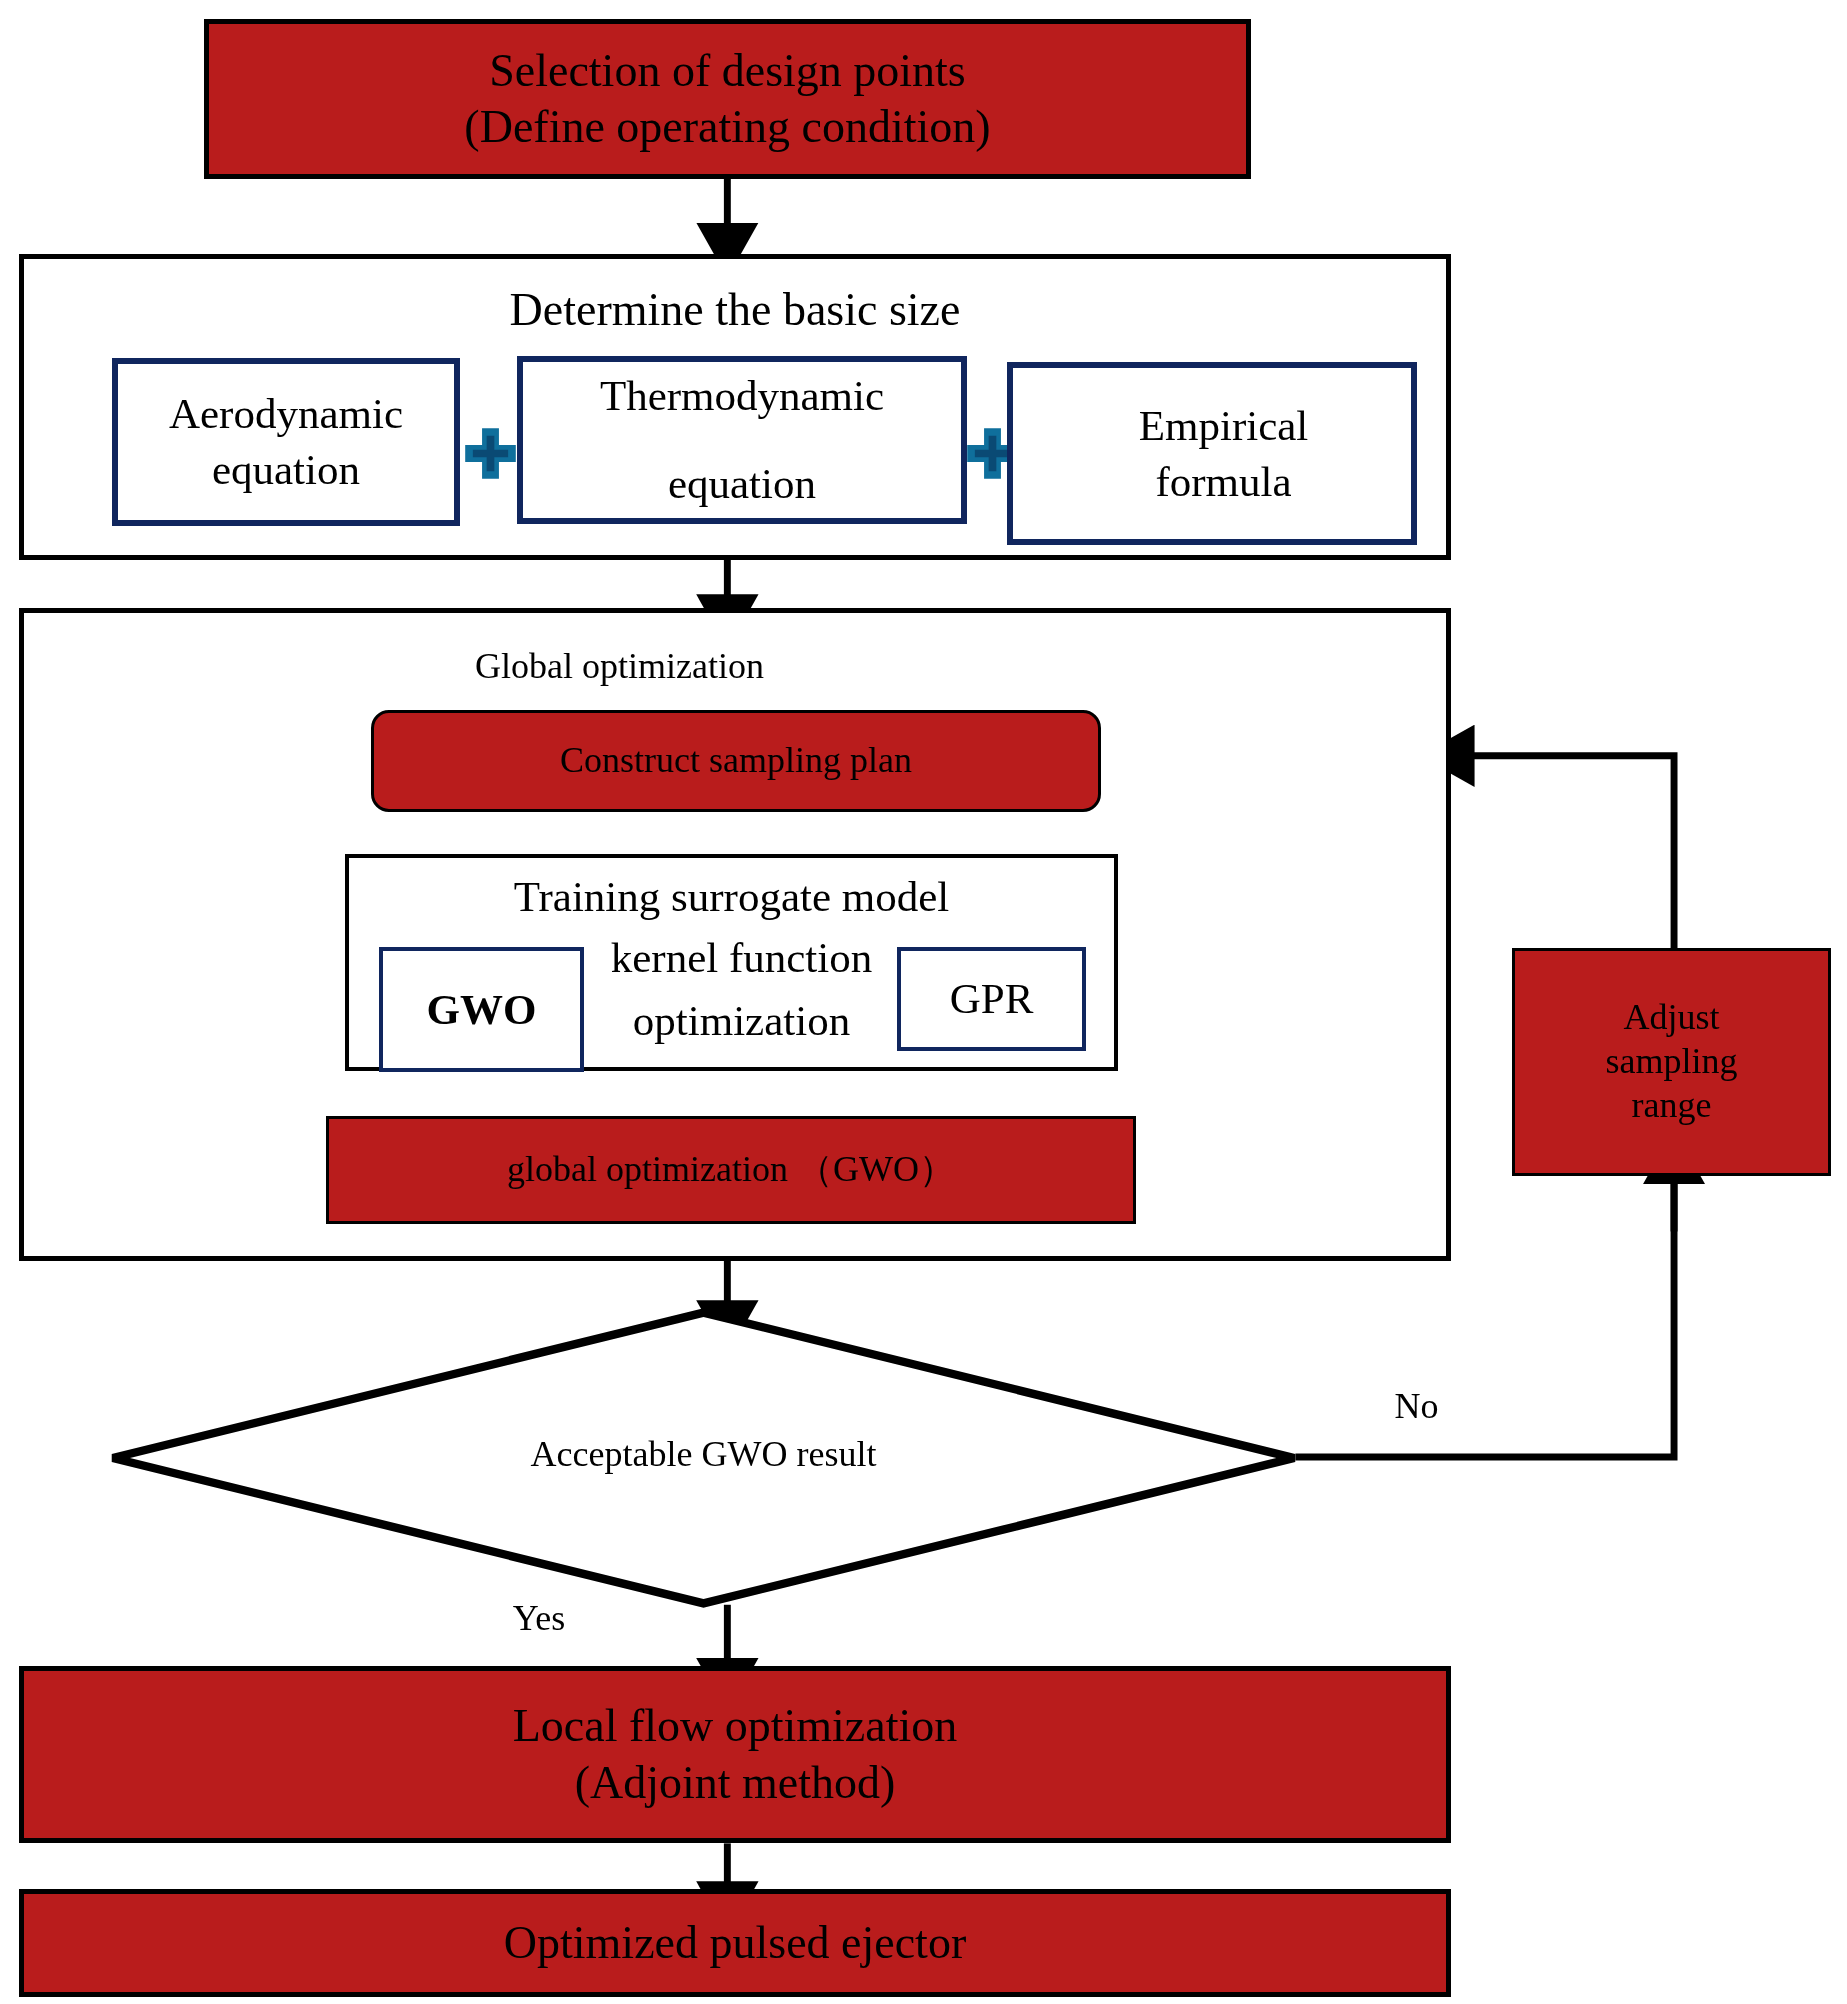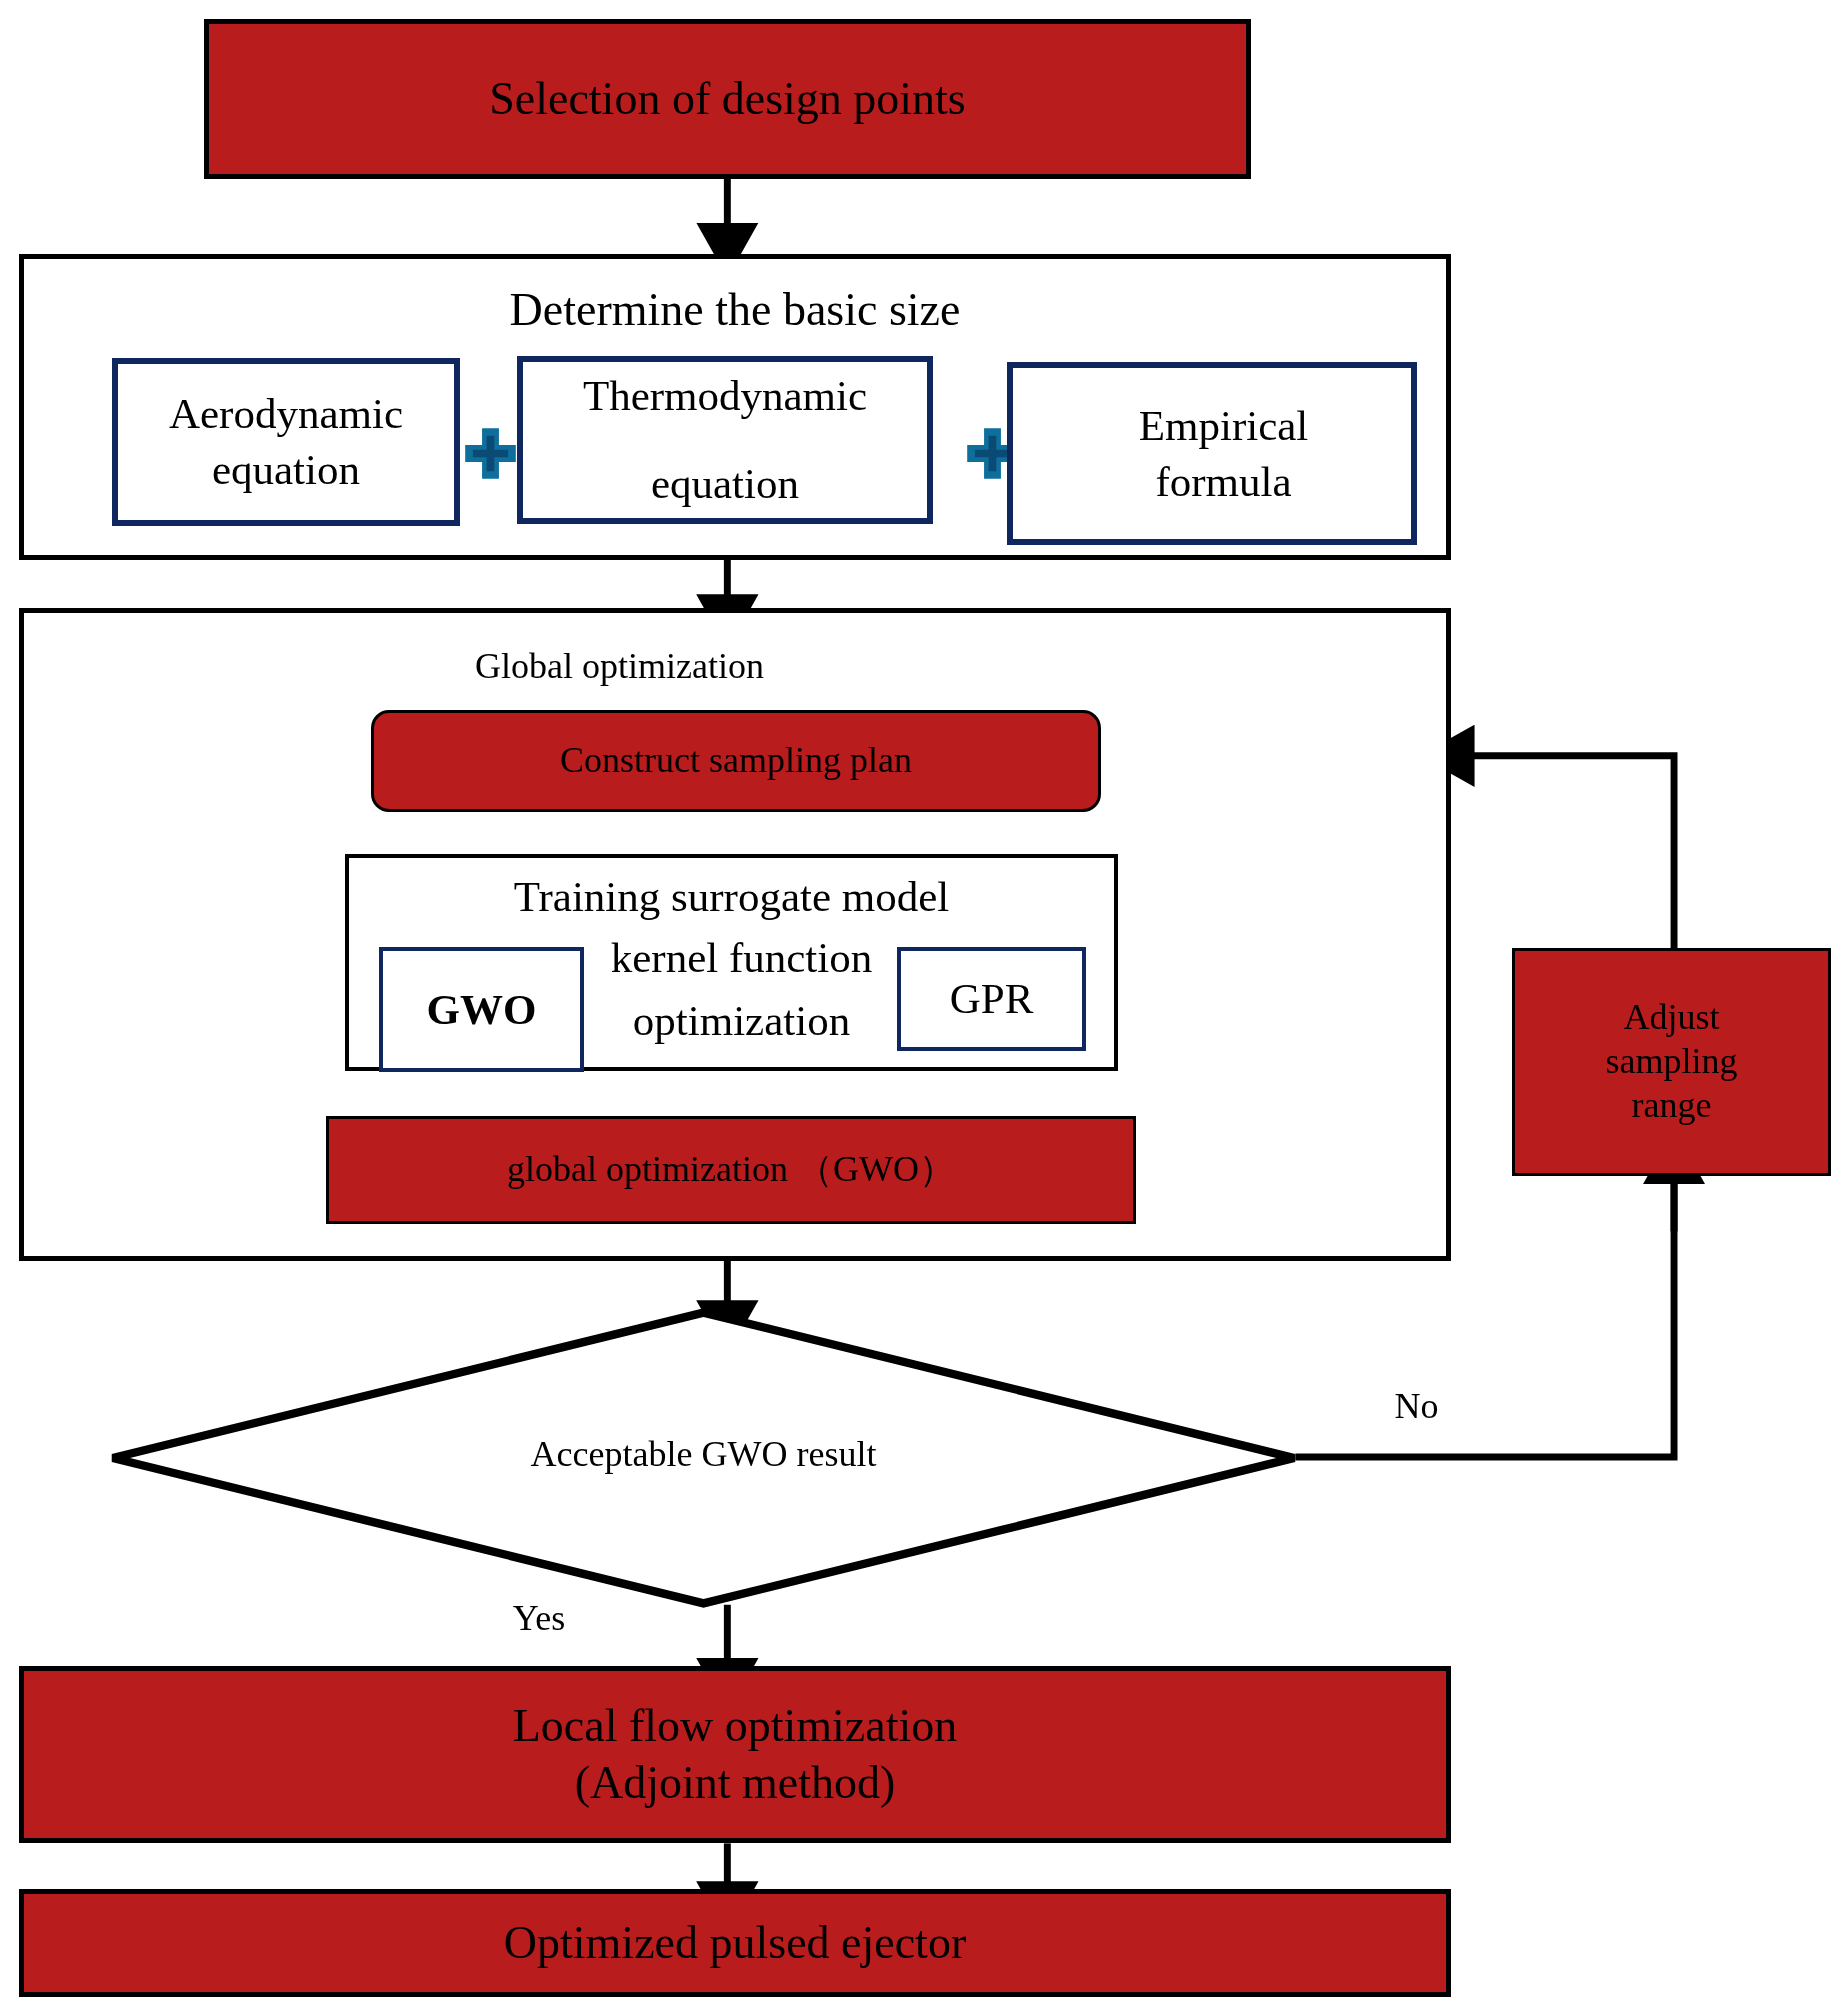--- a/index.html
+++ b/index.html
@@ -73,37 +73,38 @@
   <svg class="plusicon" style="left:702px;top:810px;width:54px;height:48px" viewBox="0 0 70 62">
     <path d="M22,0 L48,0 L48,32 L66,32 L35,61 L4,32 L22,32 Z" fill="#0b5580"></path>
   </svg>
 
   <svg class="plusicon" style="left:702px;top:1070px;width:54px;height:48px" viewBox="0 0 70 62">
     <path d="M22,0 L48,0 L48,32 L66,32 L35,61 L4,32 L22,32 Z" fill="#0b5580"></path>
   </svg>
 
   <div class="box t60" style="left:204px;top:19px;width:1047px;height:160px;flex-direction:column;">
     <div>Selection of design points</div>
+    <div>(Define operating condition)</div>
   </div>
 
   <div class="group" style="left:19px;top:254px;width:1432px;height:306px;"></div>
 
   <div class="plainlabel t60" style="left:19px;top:283px;width:1432px;">Determine the basic size</div>
 
   <div class="navybox t56" style="left:112px;top:358px;width:348px;height:168px;flex-direction:column;">
     <div>Aerodynamic</div>
     <div>equation</div>
   </div>
 
   <svg class="plusicon" style="left:456px;top:419px;width:69px;height:69px" viewBox="0 0 90 90">
     <path d="M12,34 L34,34 L34,12 L56,12 L56,34 L78,34 L78,56 L56,56 L56,78 L34,78 L34,56 L12,56 Z" fill="#0f6f9c"></path>
     <path d="M22,40 L40,40 L40,22 L50,22 L50,40 L68,40 L68,50 L50,50 L50,68 L40,68 L40,50 L22,50 Z" fill="#0a4a74"></path>
   </svg>
 
-  <div class="navybox t56" style="left:517px;top:356px;width:416px;height:168px;flex-direction:column;gap:32px;">
+  <div class="navybox t56" style="left:517px;top:356px;width:450px;height:168px;flex-direction:column;gap:32px;">
     <div>Thermodynamic</div>
     <div>equation</div>
   </div>
 
   <svg class="plusicon" style="left:958px;top:419px;width:69px;height:69px" viewBox="0 0 90 90">
     <path d="M12,34 L34,34 L34,12 L56,12 L56,34 L78,34 L78,56 L56,56 L56,78 L34,78 L34,56 L12,56 Z" fill="#0f6f9c"></path>
     <path d="M22,40 L40,40 L40,22 L50,22 L50,40 L68,40 L68,50 L50,50 L50,68 L40,68 L40,50 L22,50 Z" fill="#0a4a74"></path>
   </svg>
 
   <div class="navybox t56" style="left:1007px;top:362px;width:410px;height:183px;flex-direction:column;padding-left:23px;">

